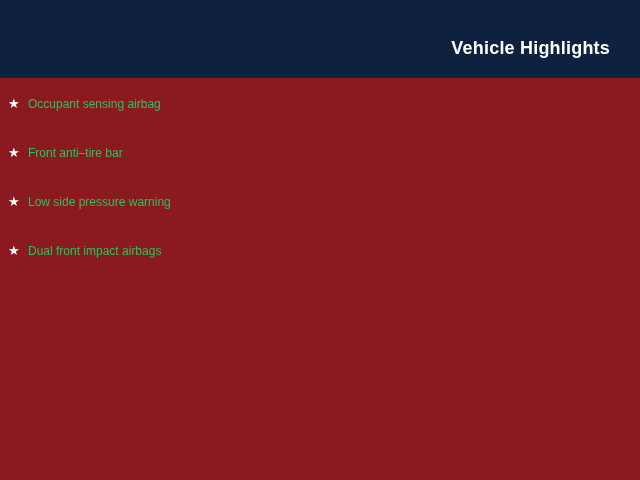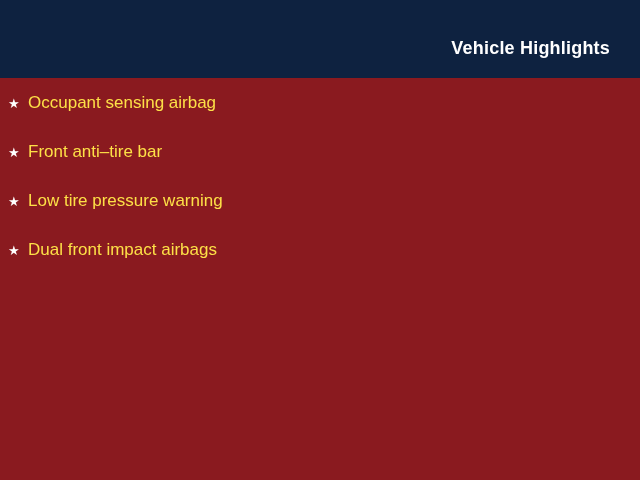--- a/index.html
+++ b/index.html
@@ -65,42 +65,42 @@
   }
   .feature-bullet {
     display: inline-block;
     width: 20px;
     font-size: 13px;
     color: #ffffff;
     vertical-align: baseline;
   }
   .feature-label {
     display: inline-block;
-    font-size: 17px;
-    color: #fde047;
+    font-size: 12px;
+    color: #22c55e;
     vertical-align: baseline;
   }
 </style>
 </head>
 <body>
 
 <div class="slide">
 
   <div class="header-band">
     <div class="header-title">Vehicle Highlights</div>
   </div>
 
   <ul class="features-list">
     <li class="feature-item">
       <span class="feature-bullet">★</span><span class="feature-label">Occupant sensing airbag</span>
     </li>
     <li class="feature-item">
       <span class="feature-bullet">★</span><span class="feature-label">Front anti–tire bar</span>
     </li>
     <li class="feature-item">
-      <span class="feature-bullet">★</span><span class="feature-label">Low tire pressure warning</span>
+      <span class="feature-bullet">★</span><span class="feature-label">Low side pressure warning</span>
     </li>
     <li class="feature-item">
       <span class="feature-bullet">★</span><span class="feature-label">Dual front impact airbags</span>
     </li>
   </ul>
 
 </div>
 
 </body></html>

